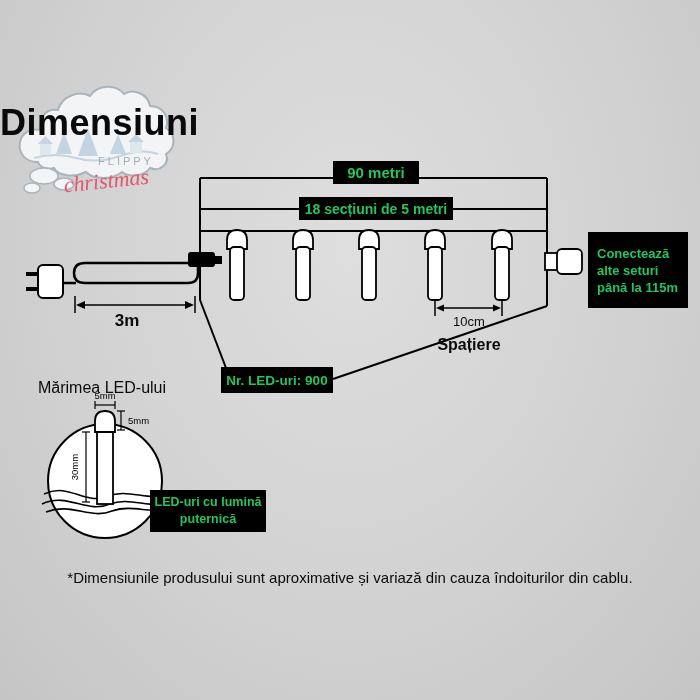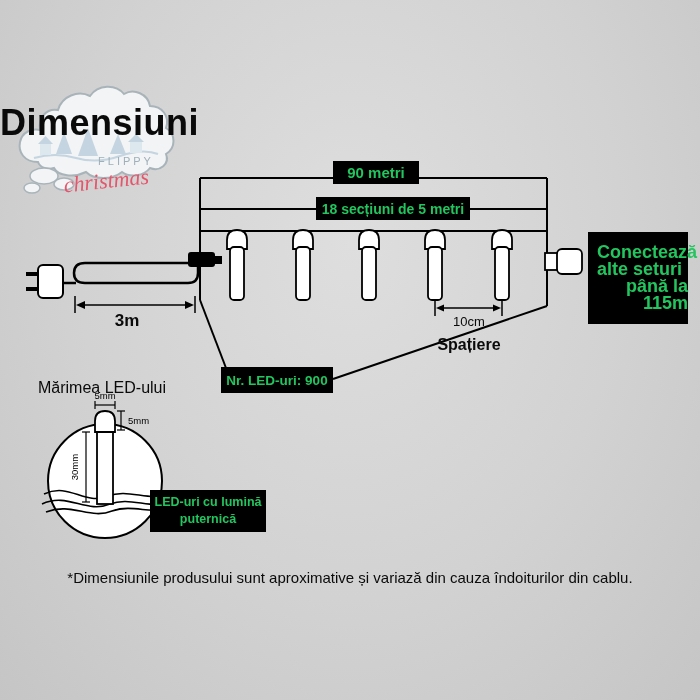--- a/index.html
+++ b/index.html
@@ -13,23 +13,23 @@
     font-size:36px;font-weight:bold;letter-spacing:.5px;
   }
   .diagram-svg,.logo-svg{position:absolute;}
   .diagram-svg{left:0;top:0;}
   .logo-svg{left:10px;top:78px;}
   .black-label{
     position:absolute;background:#000;color:#22c55e;font-weight:bold;
     display:flex;align-items:center;justify-content:center;text-align:center;
   }
   .box-90{left:333px;top:161px;width:86px;height:23px;font-size:15px;}
-  .box-sections{left:316px;top:197px;width:154px;height:23px;font-size:14px;}
+  .box-sections{left:299px;top:197px;width:154px;height:23px;font-size:14px;}
   .box-connect{
-    left:588px;top:232px;width:100px;height:92px;font-size:18px;line-height:17px;
+    left:588px;top:232px;width:100px;height:76px;font-size:13px;line-height:17px;
     flex-direction:column;align-items:flex-start;text-align:right;
     padding-left:9px;box-sizing:border-box;
   }
   .box-count{left:221px;top:367px;width:112px;height:26px;font-size:13.5px;text-align:center;}
   .box-callout{
     left:150px;top:466px;width:116px;height:42px;font-size:12.5px;line-height:17px;
     flex-direction:column;
     margin-top:24px;
   }
   .plain-label{position:absolute;}

